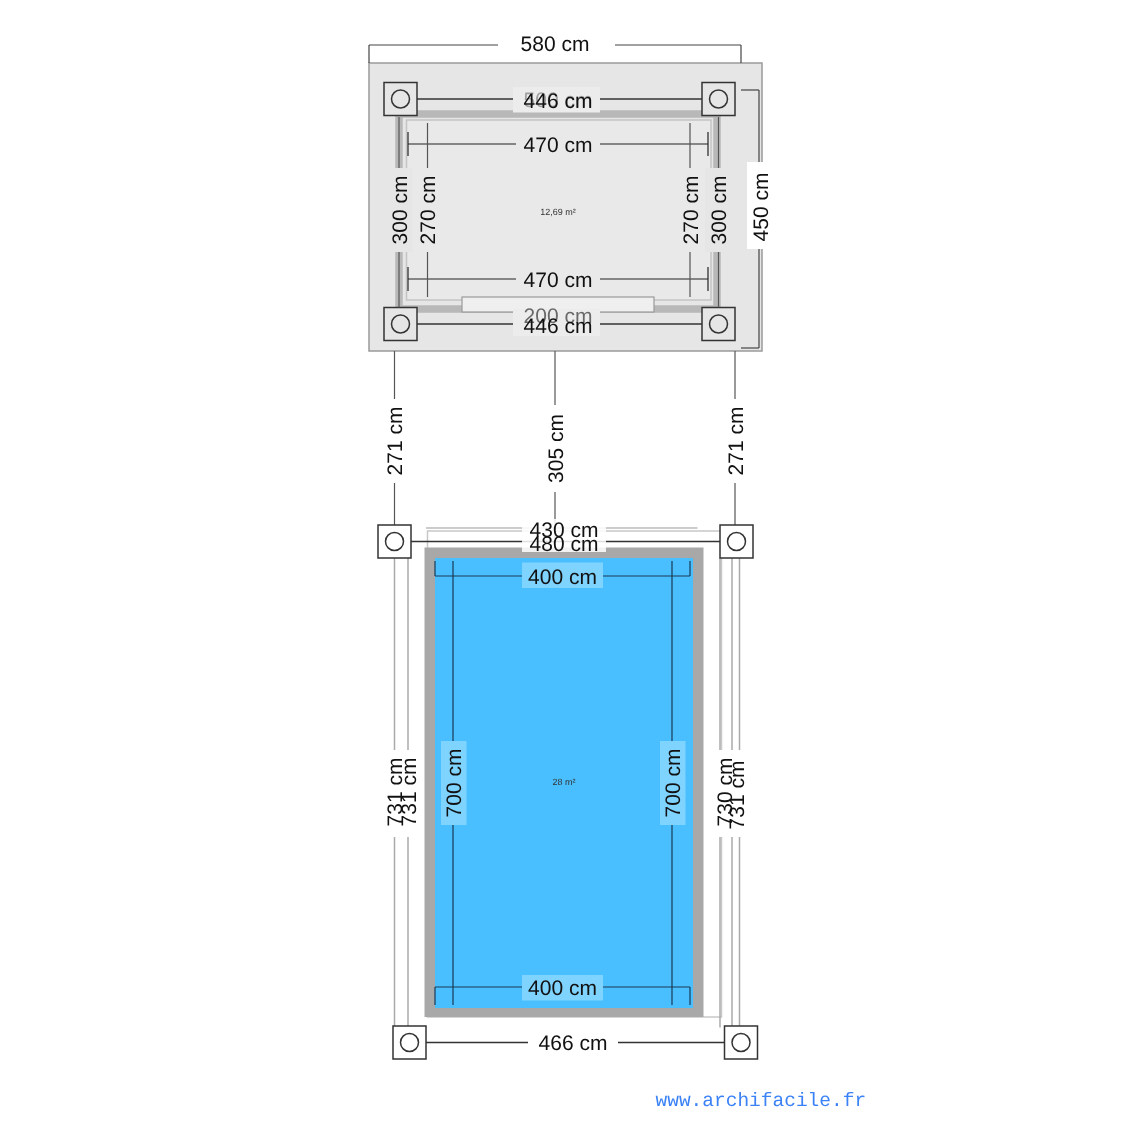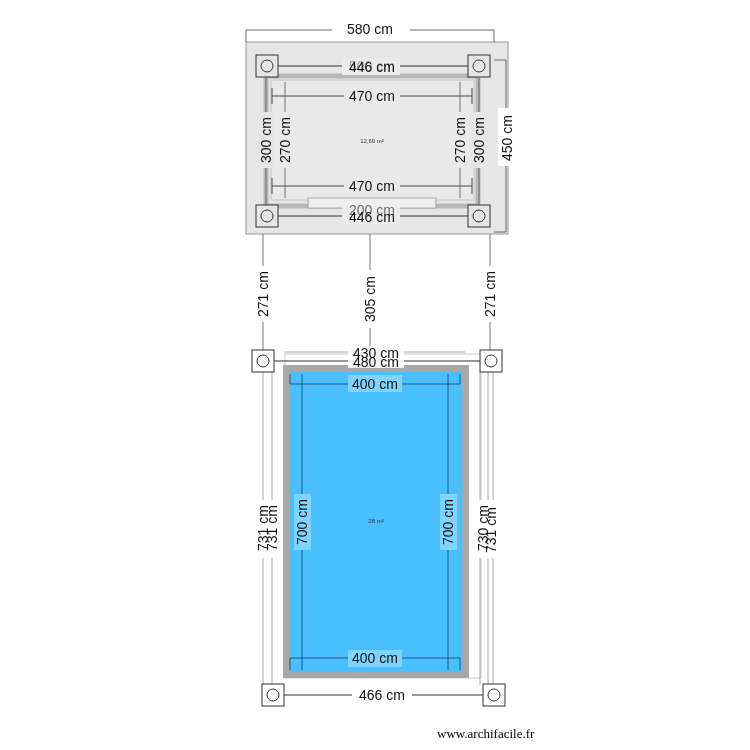--- a/index.html
+++ b/index.html
@@ -1,22 +1,22 @@
 <!DOCTYPE html>
 <html><head>
   <meta charset="utf-8">
   <style>
     html, body { margin: 0; padding: 0; background: #ffffff; }
     body { width: 750px; height: 750px; position: relative; overflow: hidden;
            font-family: "Liberation Sans", sans-serif; }
     #plan { position: absolute; left: 0; top: 0; width: 750px; height: 750px; }
     .dim-text { font-family: "Liberation Sans", sans-serif; font-size: 14px; fill: #111; }
     .area-text { font-family: "Liberation Sans", sans-serif; font-size: 6px; fill: #333; }
-    .watermark { position: absolute; left: 437px; top: 726px; font-size: 13px; color: #000000;
-                 font-family: Liberation Serif, serif; }
+    .watermark { position: absolute; left: 437px; top: 726px; font-size: 13px; color: #3b82f6;
+                 font-family: Liberation Mono, monospace; }
   </style>
 </head>
 <body>
 
 <svg id="plan" viewBox="0 0 750 750" xmlns="http://www.w3.org/2000/svg">
 
   <g>
 
     <rect x="246" y="42" width="262" height="192" fill="#e6e6e6" stroke="#9a9a9a" stroke-width="1"></rect>
 

